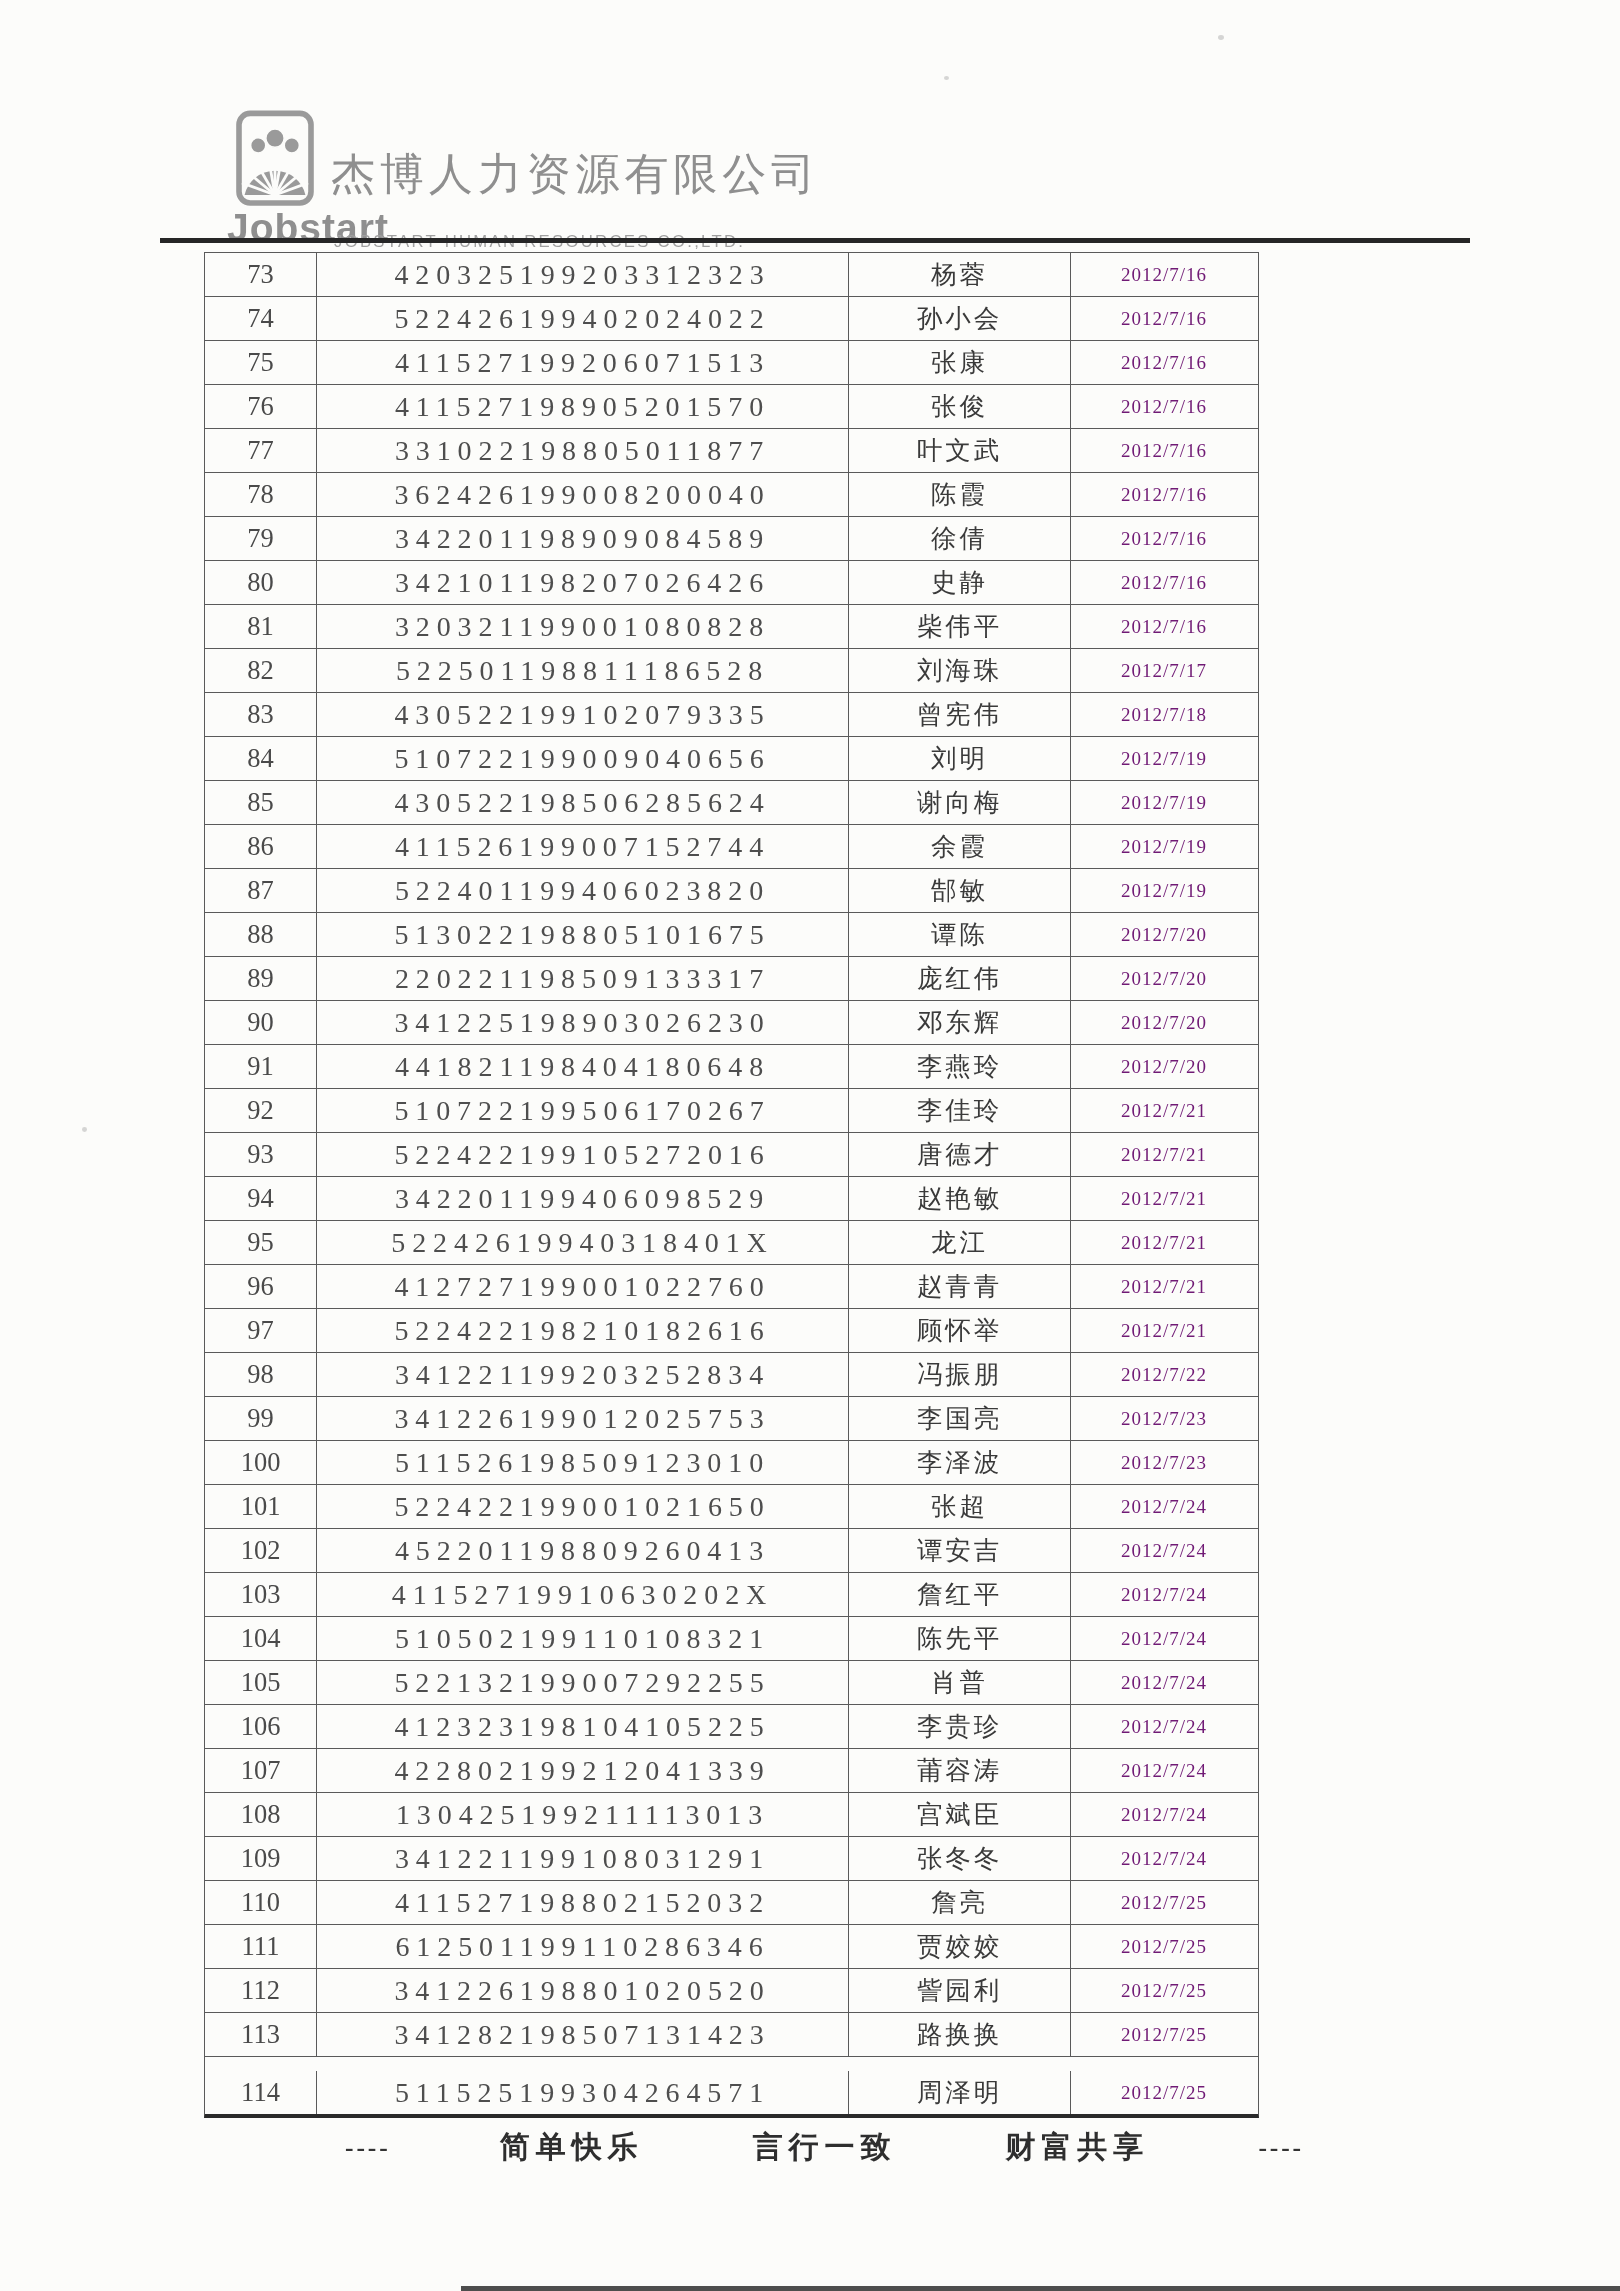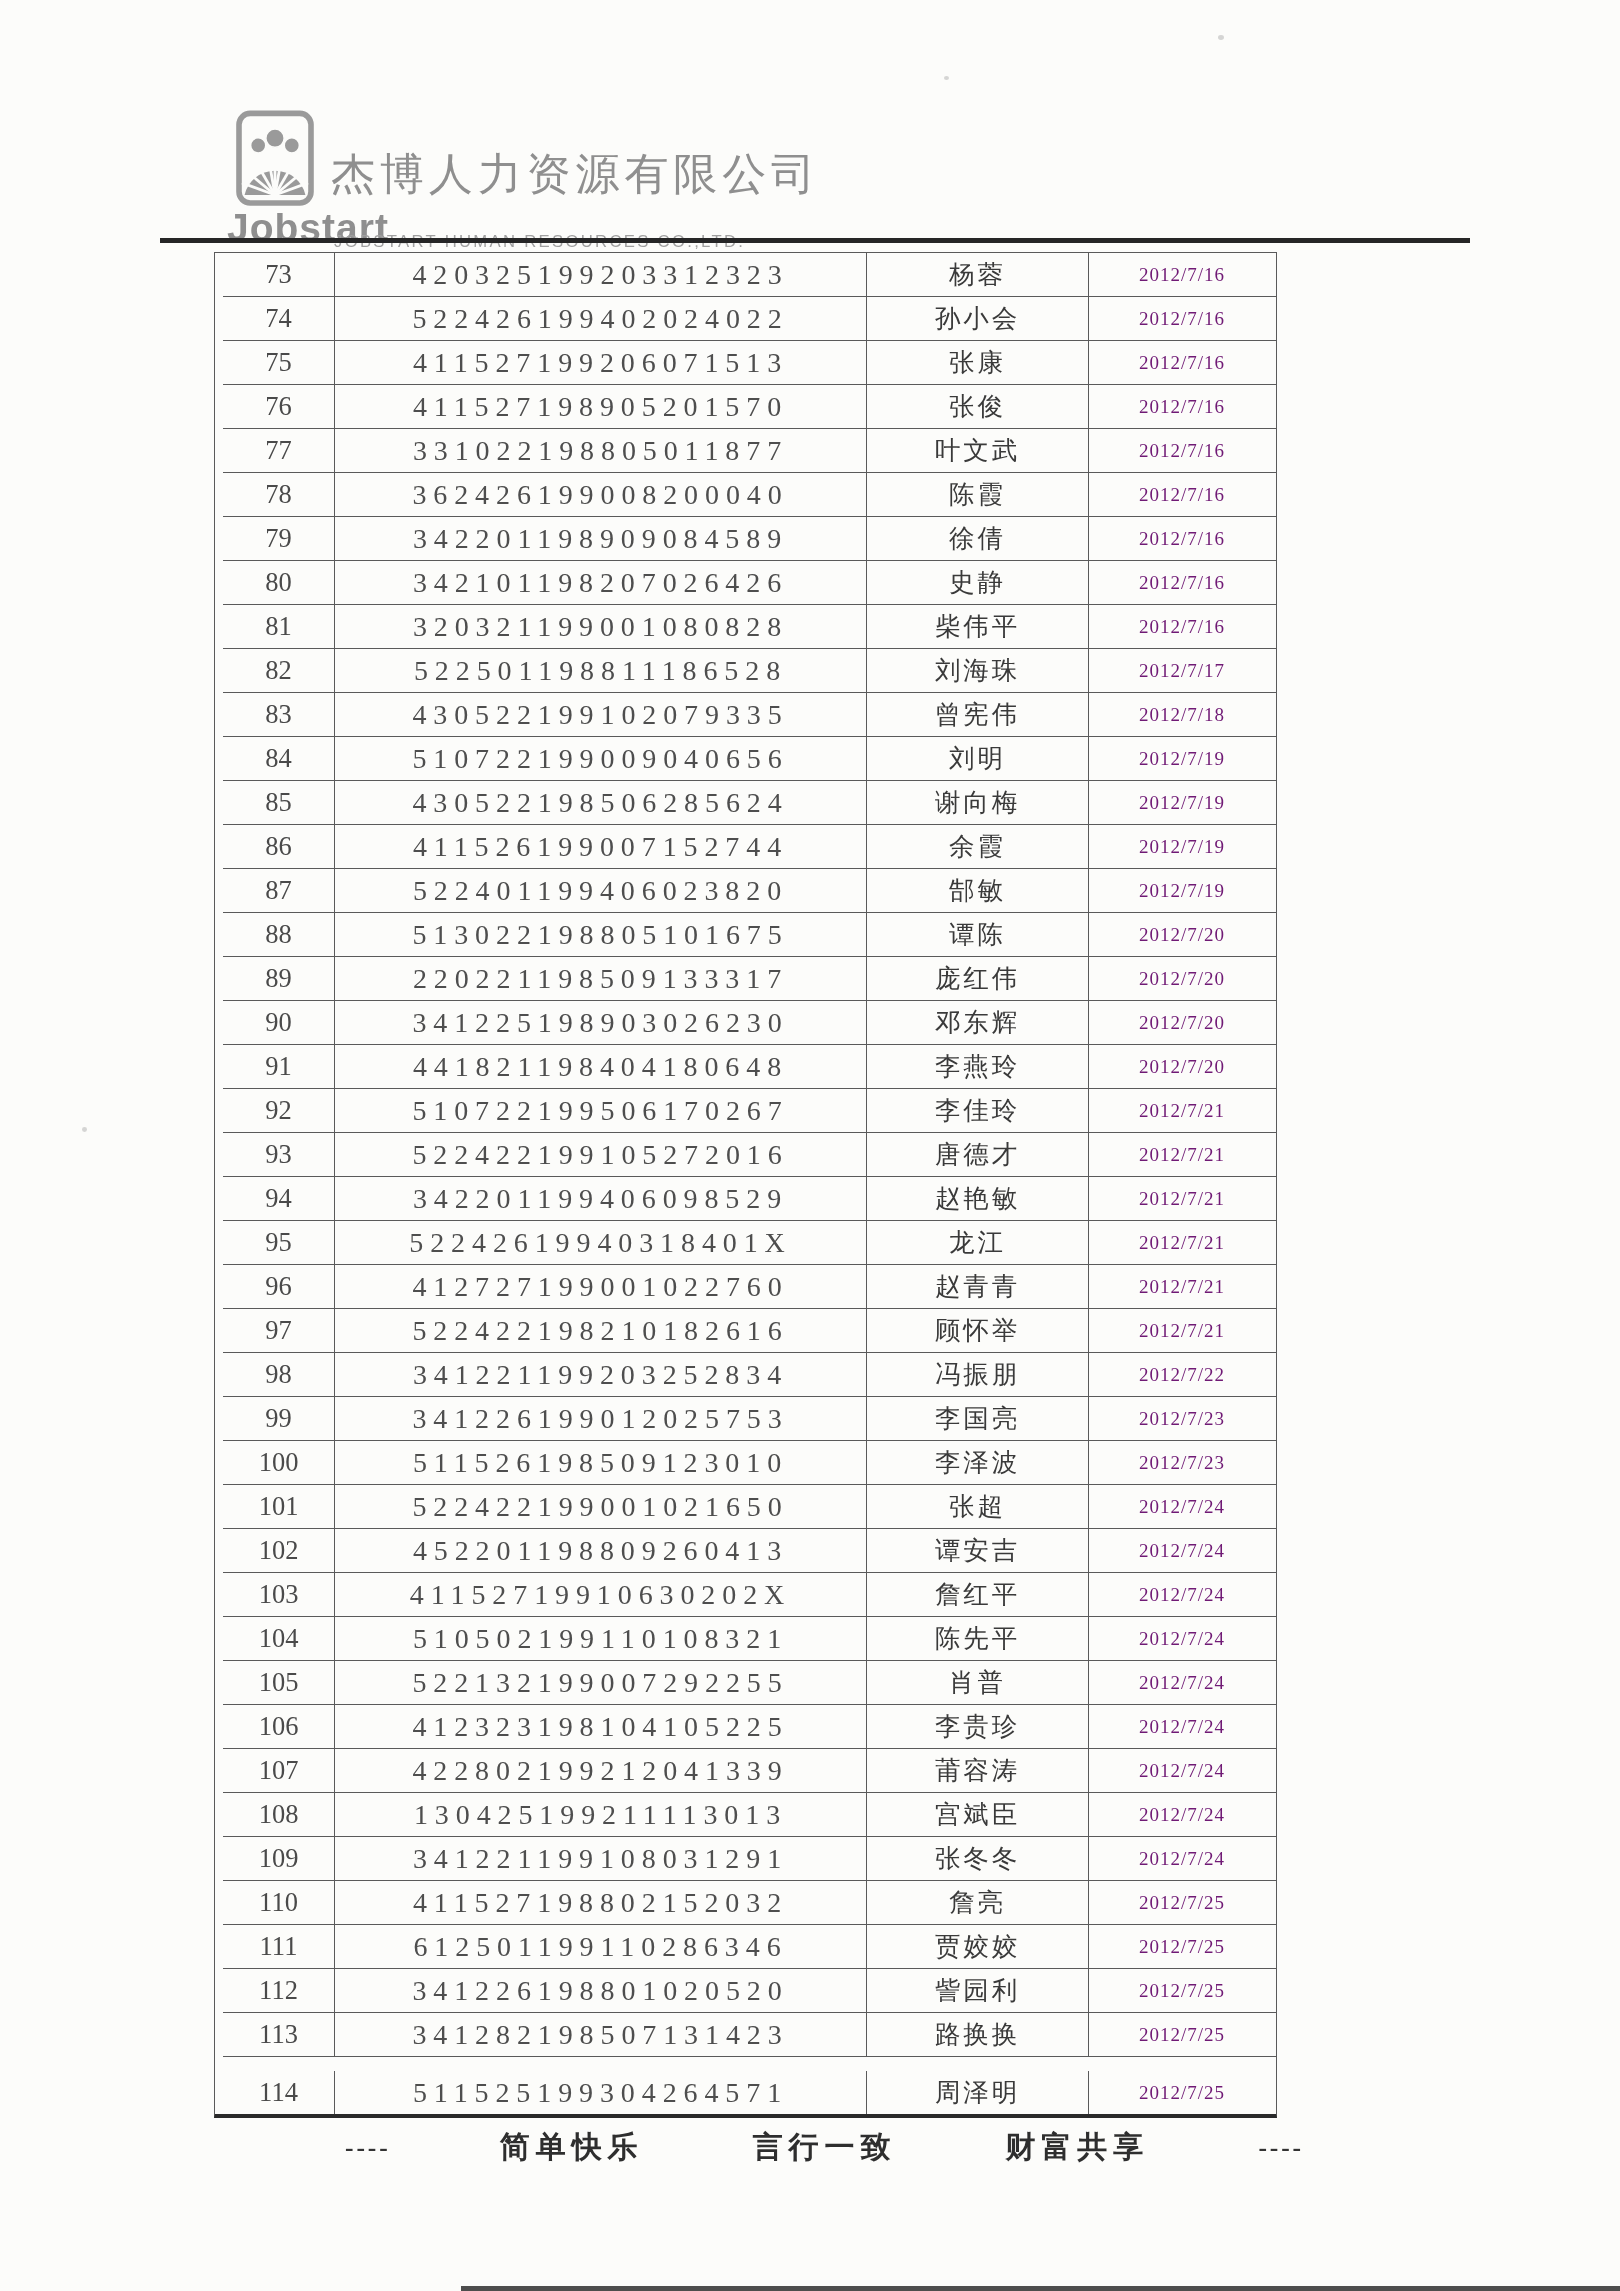--- a/index.html
+++ b/index.html
@@ -34,25 +34,24 @@
     font-size:16.7px;color:#a0a0a0;letter-spacing:2.3px;
     font-family:"Liberation Sans","DejaVu Sans",sans-serif;
     margin-top:32px;
   }
   .header-rule{
     position:absolute;left:160px;top:238px;width:1310px;height:4.9px;
     background:var(--rule_dark);
   }
   
   .roster-table{
-    position:absolute;left:214px;top:252px;width:1053px;
+    position:absolute;left:204px;top:252px;width:1053px;
     border:1px solid var(--table_line);
     border-bottom:4.9px solid #2a2a2a;
     box-sizing:content-box;
-    padding-left:8px;
   }
   .trow{
     display:grid;
     grid-template-columns:112px 532px 222px 186px;
     height:43px;line-height:43px;
     border-bottom:1px solid var(--table_line);
   }
   .trow:last-child{border-bottom:none;margin-top:14px;}
   .tcell{
     border-right:1px solid var(--table_line);

